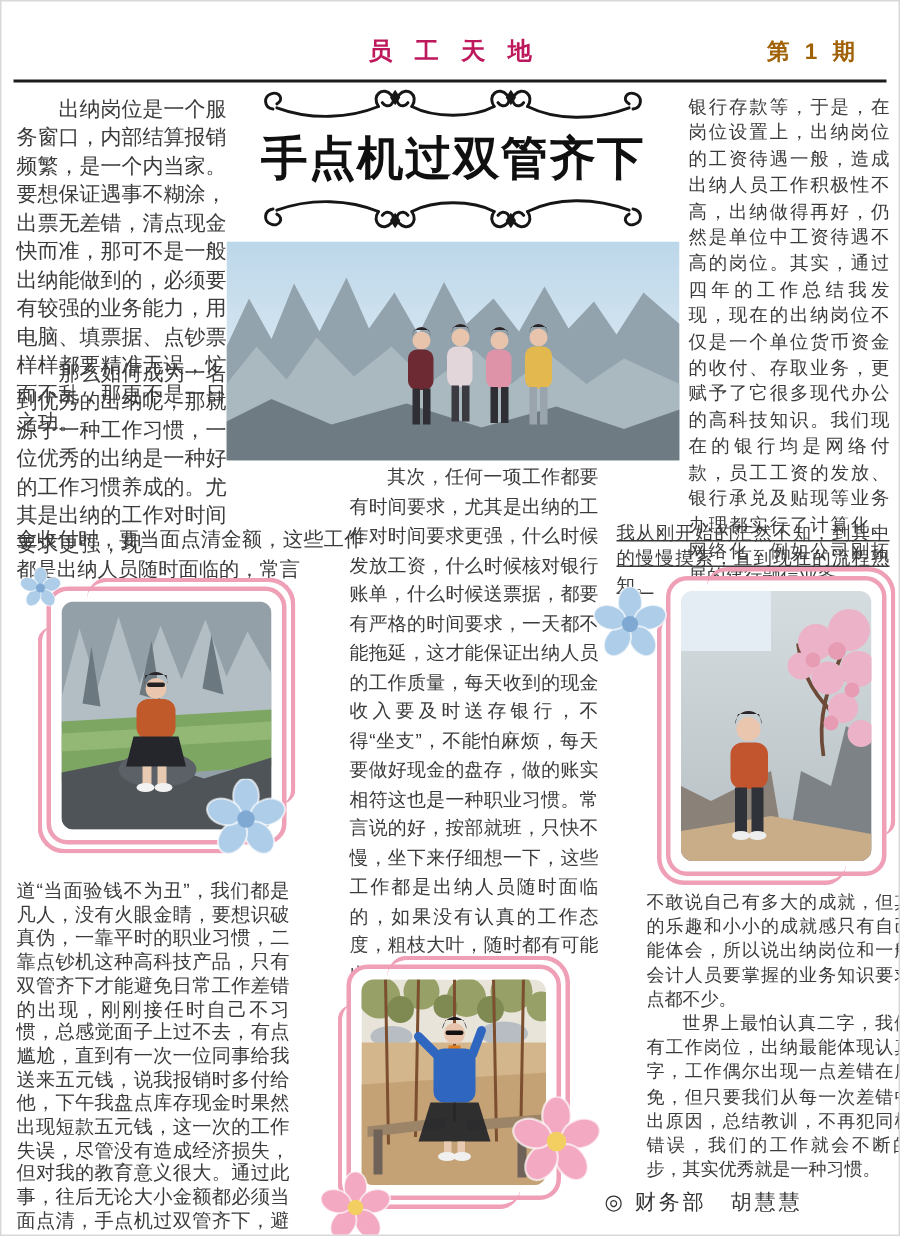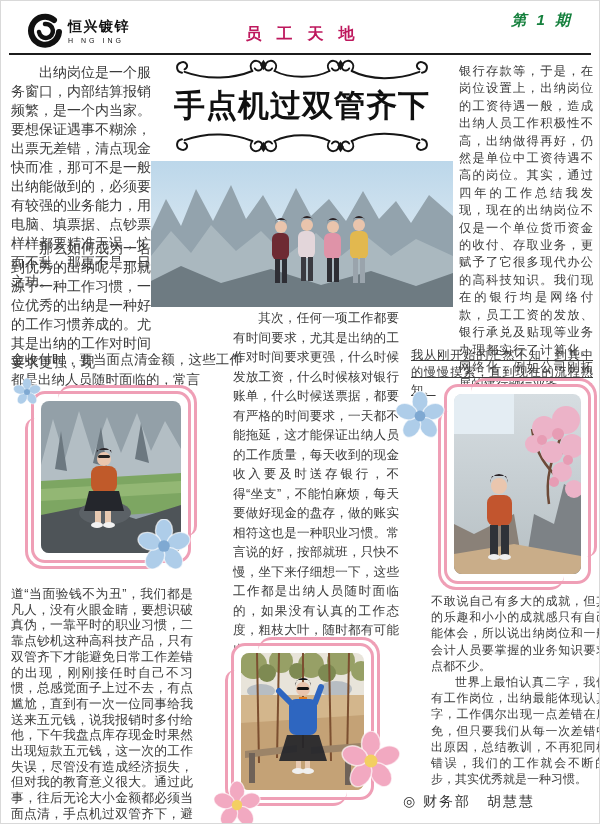--- a/index.html
+++ b/index.html
@@ -9,21 +9,21 @@
   .abs{position:absolute;}
   p{margin:0;text-align:justify;}
   .indent{text-indent:2em;}
 
   
   .logo{position:absolute;left:26px;top:12px;display:flex;align-items:center;gap:5px;}
   .logo-cn{font-size:14px;font-weight:bold;letter-spacing:1.5px;color:#111;}
   .logo-en{font-size:7px;letter-spacing:3px;color:#111;margin-top:1px;}
   .masthead-title{position:absolute;left:0;right:0;top:23px;text-align:center;
         font-size:16px;font-weight:bold;letter-spacing:15px;text-indent:15px;color:#be185d;}
-  .issue{position:absolute;right:26px;top:10px;font-size:15px;font-weight:bold;letter-spacing:3px;color:#15803d;font-style:italic;}
+  .issue{position:absolute;right:26px;top:24px;font-size:15px;font-weight:bold;letter-spacing:3px;color:#a16207;}
   .rule{position:absolute;left:8px;right:8px;top:52px;height:2px;background:#1c1c1c;}
 
   
   .title-block{position:absolute;left:150px;top:58px;width:302px;text-align:center;}
   .title-block h1{margin:2px 0;font-size:31px;font-weight:900;letter-spacing:1px;color:#101010;}
   .flourish{width:100%;height:24px;display:block;}
   .flip{transform:scaleY(-1);}
 
   
   .t-left1{font-size:14px;line-height:19px;}
@@ -75,30 +75,20 @@
         <ellipse cx="30" cy="13" rx="9.5" ry="13" transform="rotate(216 30 30)"></ellipse>
         <ellipse cx="30" cy="13" rx="9.5" ry="13" transform="rotate(288 30 30)"></ellipse>
       </g>
       <circle cx="30" cy="30" r="6.5" fill="var(--fc,#f3cf62)"></circle>
     </symbol>
   </defs>
 </svg>
 
 <div class="page">
 
-  <div class="logo">
-    <svg width="36" height="36" viewBox="0 0 36 36">
-      <path d="M27,7 A14,14 0 1,0 32,19" fill="none" stroke="#111" stroke-width="6" stroke-linecap="round"></path>
-      <path d="M18,11 a7,7 0 1,1 -6,8" fill="none" stroke="#111" stroke-width="4.5" stroke-linecap="round"></path>
-    </svg>
-    <div class="logo-txt">
-      <div class="logo-cn">恒兴镀锌</div>
-      <div class="logo-en">H NG ING</div>
-    </div>
-  </div>
   <div class="masthead-title">员工天地</div>
   <div class="issue">第 1 期</div>
   <div class="rule"></div>
 
   <div class="title-block">
     <svg class="flourish">
         <use href="#flourish"></use>
       </svg>
     <h1>手点机过双管齐下</h1>
     <svg class="flourish flip">

